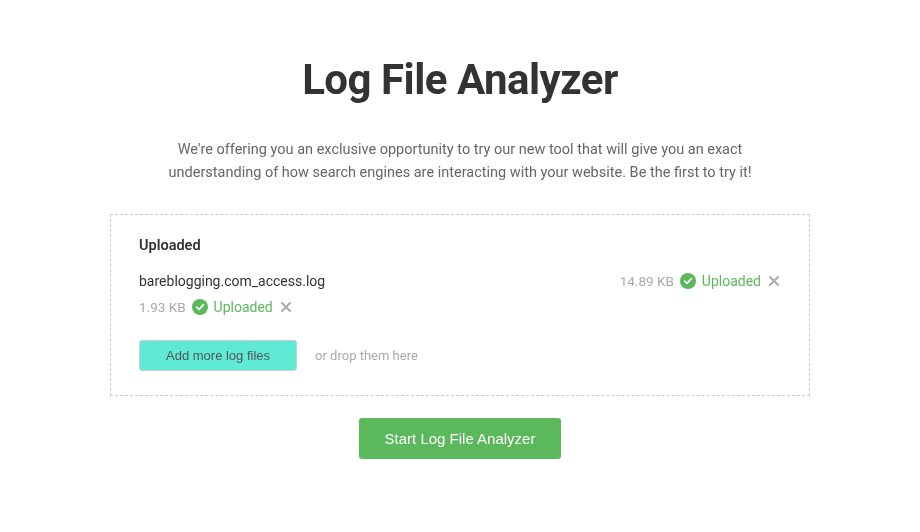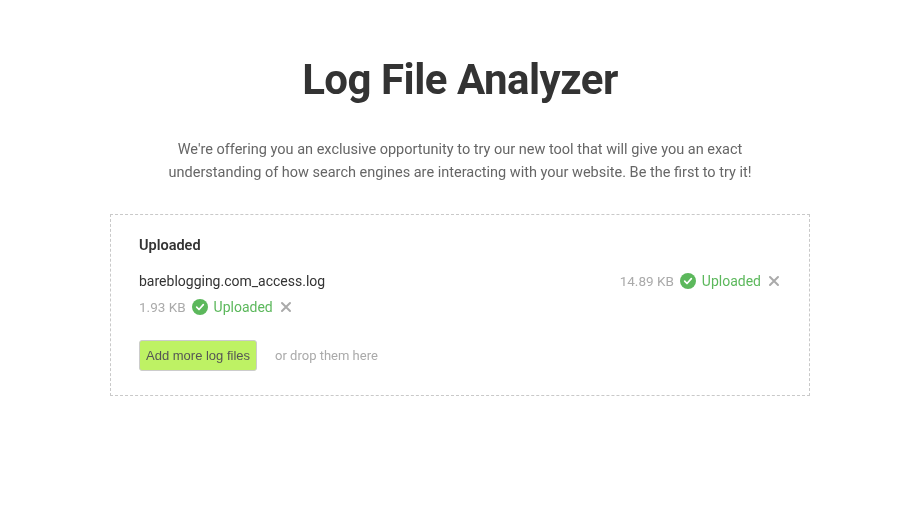--- a/index.html
+++ b/index.html
@@ -90,24 +90,24 @@
     }
     .close-x svg { width: 12px; height: 12px; }
     .actions-row {
       display: flex;
       align-items: center;
       gap: 18px;
       margin-top: 20px;
     }
     .btn-secondary {
       border: 1px solid #ccc;
-      background: #bef264;
+      background: #5eead4;
       color: #555;
       font-size: 13px;
-      padding: 7px 6px;
+      padding: 7px 26px;
       border-radius: 3px;
       cursor: pointer;
     }
     .drop-hint {
       color: #aaa;
       font-size: 13px;
     }
     .footnote {
       text-align: center;
       font-size: 11.5px;
@@ -177,13 +177,16 @@
       </div>
     </div>
 
     <div class="actions-row">
       <button class="btn-secondary">Add more log files</button>
       <span class="drop-hint">or drop them here</span>
     </div>
   </div>
 
 
+  <div class="cta-wrap">
+    <button class="btn-primary">Start Log File Analyzer</button>
+  </div>
 </div>
 
 </body></html>

